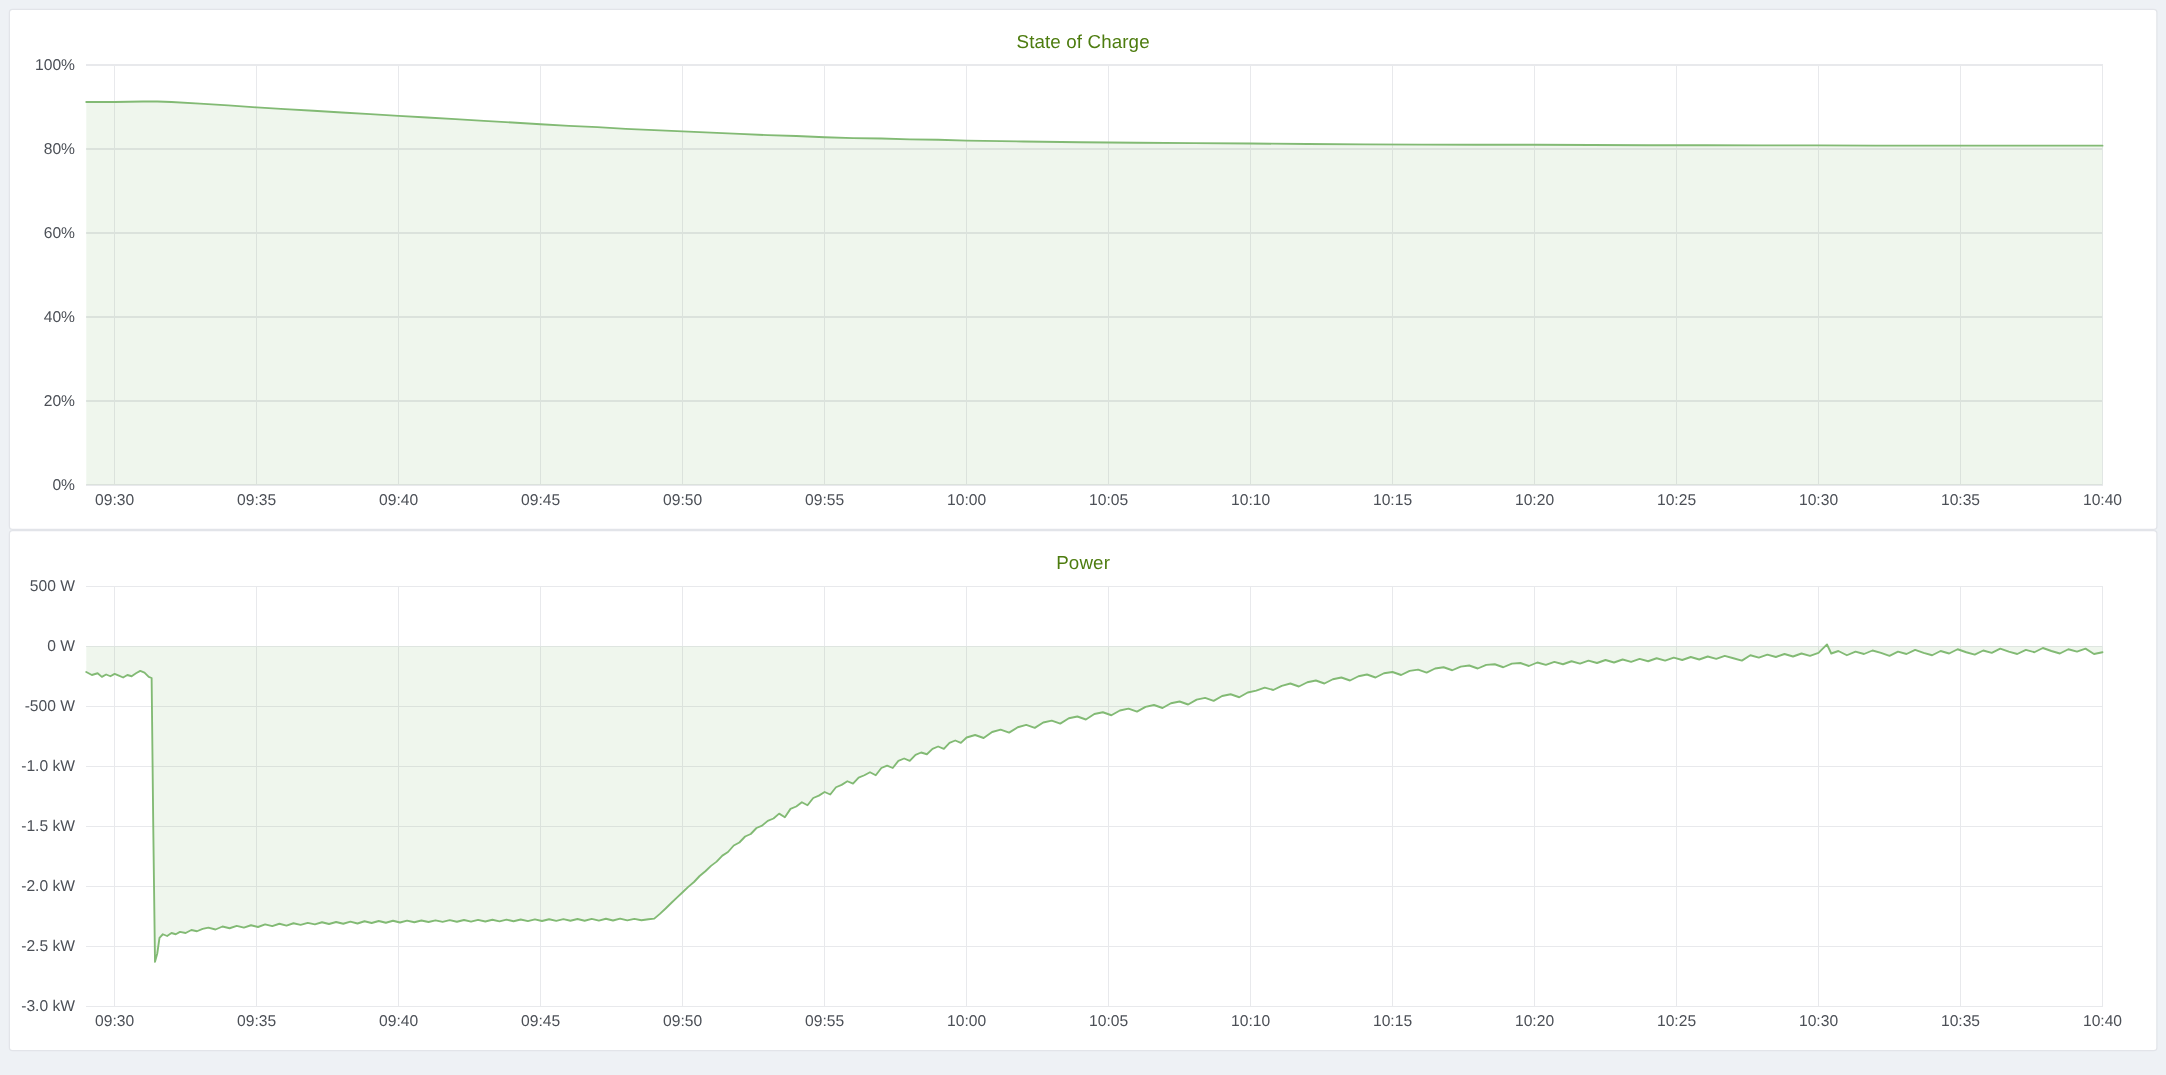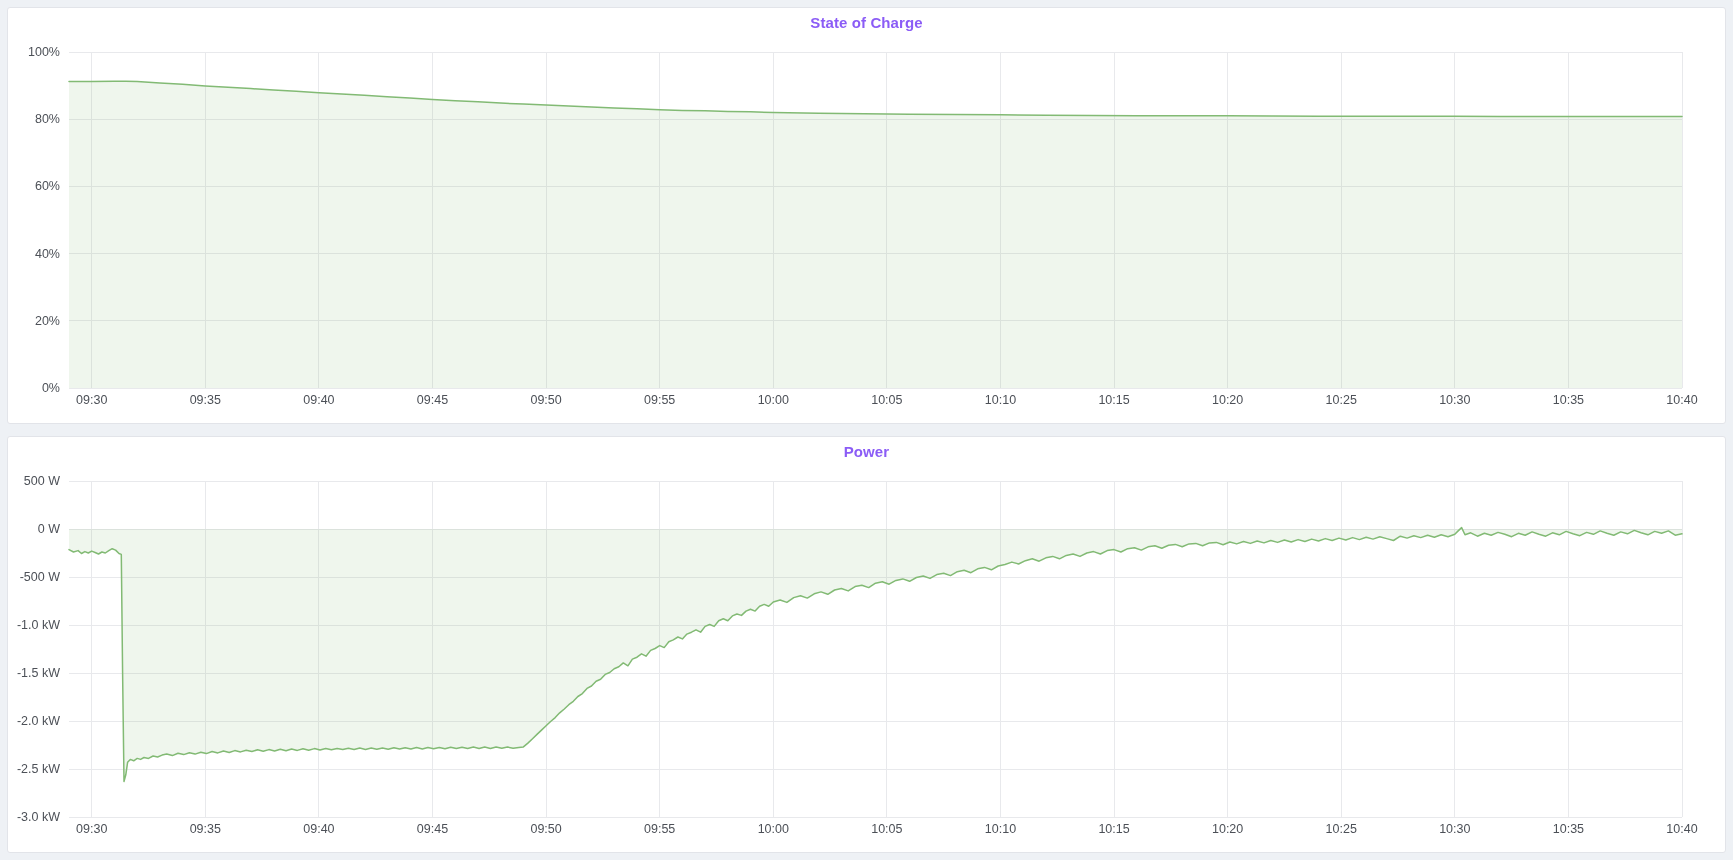--- a/index.html
+++ b/index.html
@@ -10,28 +10,28 @@
     padding:7px;
   }
   .panel {
     width:1719px;
     height:417px;
     background:#ffffff;
     border:1px solid #e2e4e9;
     border-radius:3px;
     overflow:hidden;
   }
-  .panel + .panel { margin-top:12px; }
+  .panel + .panel { }
   .panel-title {
     height:24px;
-    padding-top:6px;
+    padding-top:17px;
     text-align:center;
     font-size:15px;
-    font-weight:700;
-    color:#8b5cf6;
+    font-weight:400;
+    color:#4d7c0f;
     letter-spacing:.1px;
     cursor:pointer;
   }
   .chart-svg { display:block; width:1717px; height:385px; }
   .chart-svg text {
     font-family:"Liberation Sans", sans-serif;
     font-size:12.5px;
     fill:#4c5057;
   }
 </style>

